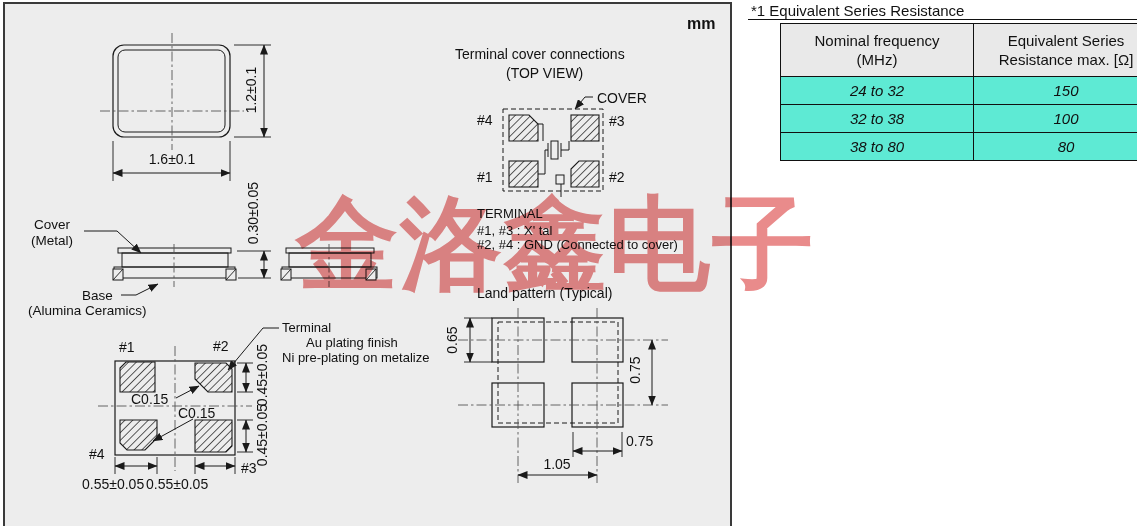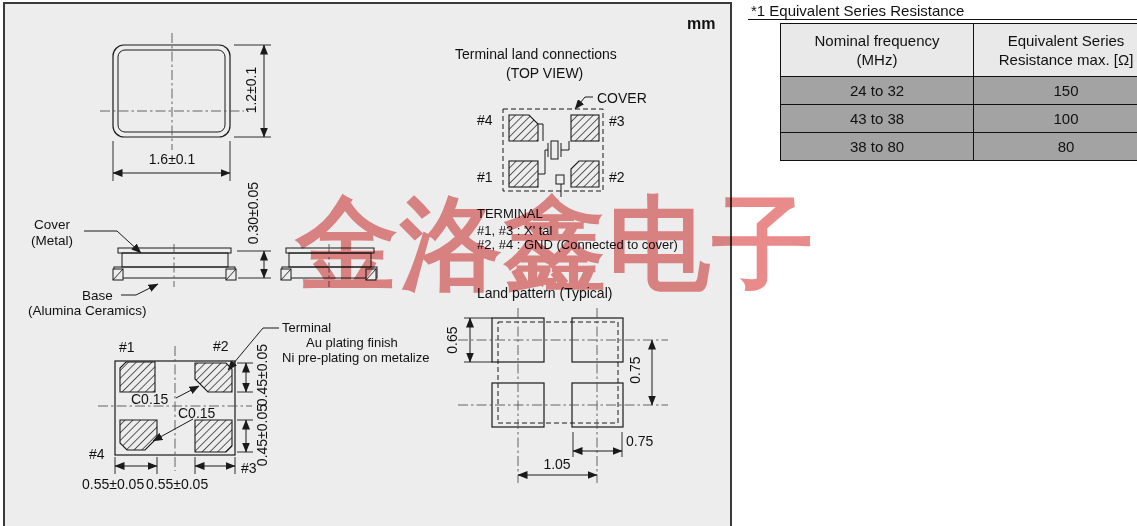--- a/index.html
+++ b/index.html
@@ -30,21 +30,21 @@
   }
   .esr-title{position:absolute;left:3px;top:0;font-size:15px;white-space:nowrap;}
   table.esr{
     position:absolute;left:750px;top:23px;width:378px;z-index:2;
     border-collapse:collapse;table-layout:fixed;font-size:15px;margin-left:30px;
   }
   table.esr th,table.esr td{
     border:1.6px solid #111;text-align:center;vertical-align:middle;padding:0;
   }
   table.esr th{background:#e9e9e9;font-weight:normal;height:52px;line-height:1.3;}
-  table.esr td{height:27px;background:#a3a3a3;}
+  table.esr td{height:27px;background:#5eead4;font-style:italic;}
   table.esr col.c1{width:193px;} table.esr col.c2{width:185px;}
 </style>
 </head>
 <body>
 
 <div class="frame"></div>
 
 <svg class="drawing" width="733" height="526" viewBox="0 0 733 526">
   <defs>
     <marker id="arr" viewBox="0 0 10 8" refX="9.5" refY="4" markerWidth="10" markerHeight="8" orient="auto-start-reverse" markerUnits="userSpaceOnUse">
@@ -188,21 +188,21 @@
 
 <div class="lbl t14 c" style="left:142px;top:151px;width:60px;">1.6±0.1</div>
 <div class="lbl t14 rot" style="left:201px;top:82px;">1.2±0.1</div>
 
 <div class="lbl" style="left:34px;top:217px;">Cover</div>
 <div class="lbl" style="left:31px;top:233px;">(Metal)</div>
 <div class="lbl" style="left:82px;top:288px;">Base</div>
 <div class="lbl" style="left:28px;top:303px;">(Alumina Ceramics)</div>
 <div class="lbl t14 rot" style="left:203px;top:205px;">0.30±0.05</div>
 
-<div class="lbl t14" style="left:455px;top:46px;">Terminal land connections</div>
+<div class="lbl t14" style="left:455px;top:46px;">Terminal cover connections</div>
 <div class="lbl t14" style="left:506px;top:65px;">(TOP VIEW)</div>
 <div class="lbl t14" style="left:597px;top:90px;">COVER</div>
 <div class="lbl t14" style="left:477px;top:112px;">#4</div>
 <div class="lbl t14" style="left:609px;top:113px;">#3</div>
 <div class="lbl t14" style="left:477px;top:169px;">#1</div>
 <div class="lbl t14" style="left:609px;top:169px;">#2</div>
 <div class="lbl t13" style="left:477px;top:207px;">TERMINAL</div>
 <div class="lbl t13" style="left:477px;top:224px;">#1, #3 : X' tal</div>
 <div class="lbl t13" style="left:477px;top:238px;">#2, #4 : GND (Connected to cover)</div>
 
@@ -243,21 +243,21 @@
     <th>
       <div>Equivalent Series</div>
       <div>Resistance max. [Ω]</div>
     </th>
   </tr>
   <tr>
     <td>24 to 32</td>
     <td>150</td>
   </tr>
   <tr>
-    <td>43 to 38</td>
+    <td>32 to 38</td>
     <td>100</td>
   </tr>
   <tr>
     <td>38 to 80</td>
     <td>80</td>
   </tr>
 </tbody>
   </table>
 
 <div class="watermark" style="left: 296px; top: 192px; color: rgb(227, 106, 106);">金洛鑫电子</div>

